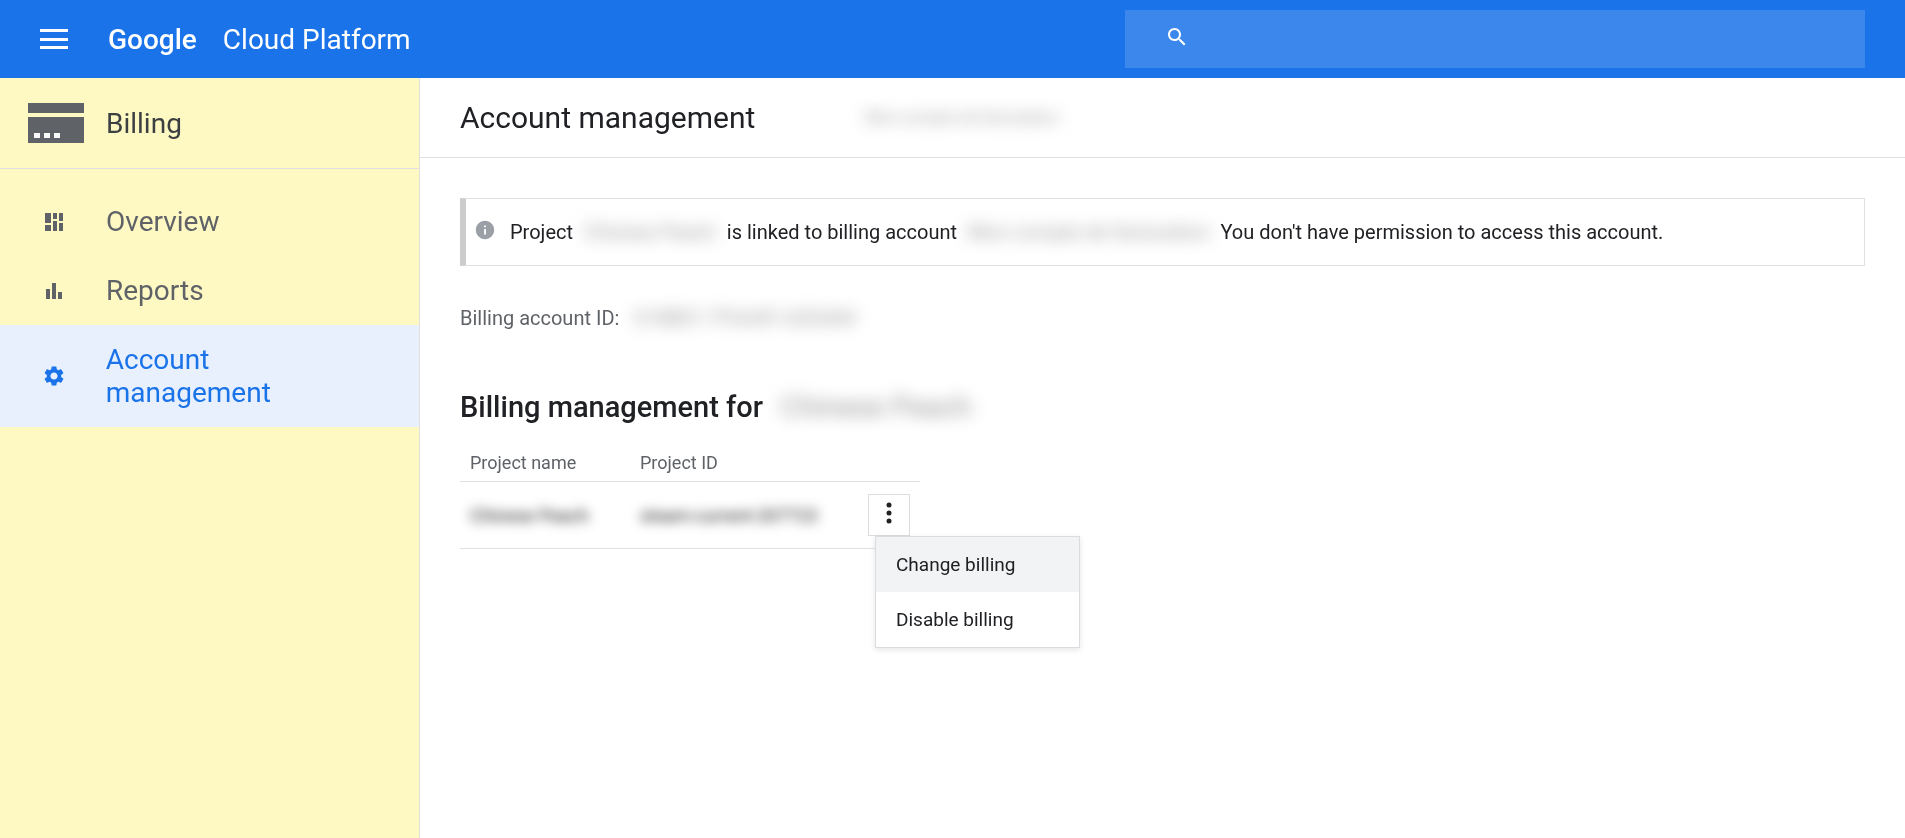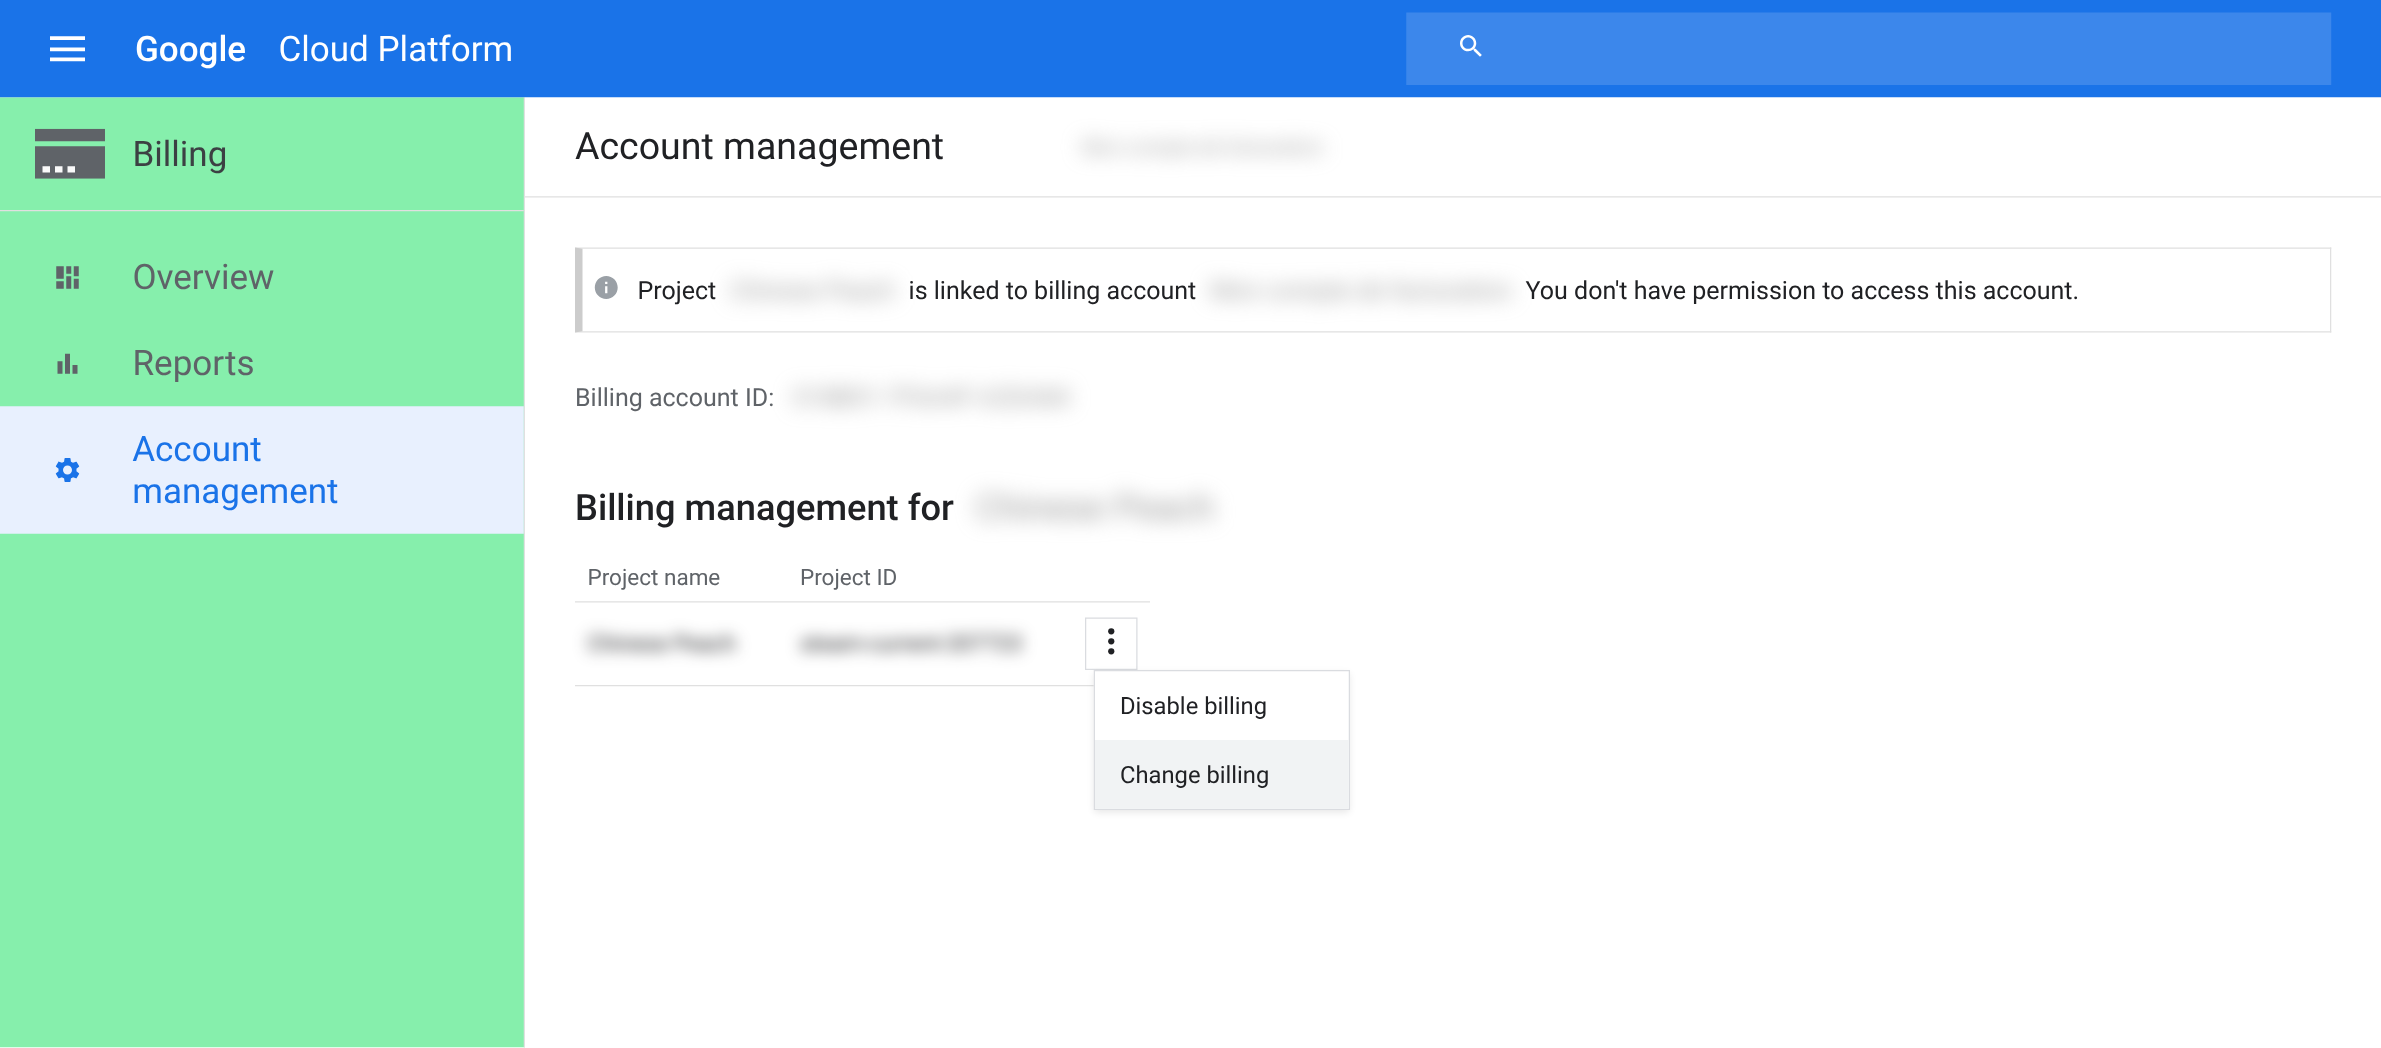--- a/index.html
+++ b/index.html
@@ -59,21 +59,21 @@
       width: 24px;
       height: 24px;
       fill: #fff;
     }
     .container {
       display: flex;
       height: calc(100vh - 78px);
     }
     .sidebar {
       width: 420px;
-      background: #86efac;
+      background: #fef9c3;
       border-right: 1px solid #e0e0e0;
     }
     .sidebar-header {
       display: flex;
       align-items: center;
       padding: 25px 28px;
       border-bottom: 1px solid #e0e0e0;
     }
     .billing-icon {
       width: 56px;
@@ -383,20 +383,20 @@
           <div class="kebab-button">
             <span>
               <svg viewBox="0 0 6 24">
                   <circle cx="3" cy="4" r="2.5"></circle>
                   <circle cx="3" cy="12" r="2.5"></circle>
                   <circle cx="3" cy="20" r="2.5"></circle>
                 </svg>
             </span>
           </div>
           <div class="dropdown-menu">
+            <div class="dropdown-item hover">Change billing</div>
             <div class="dropdown-item">Disable billing</div>
-            <div class="dropdown-item hover">Change billing</div>
           </div>
         </div>
       </div>
     </div>
   </div>
 </div>
 
 </body></html>

